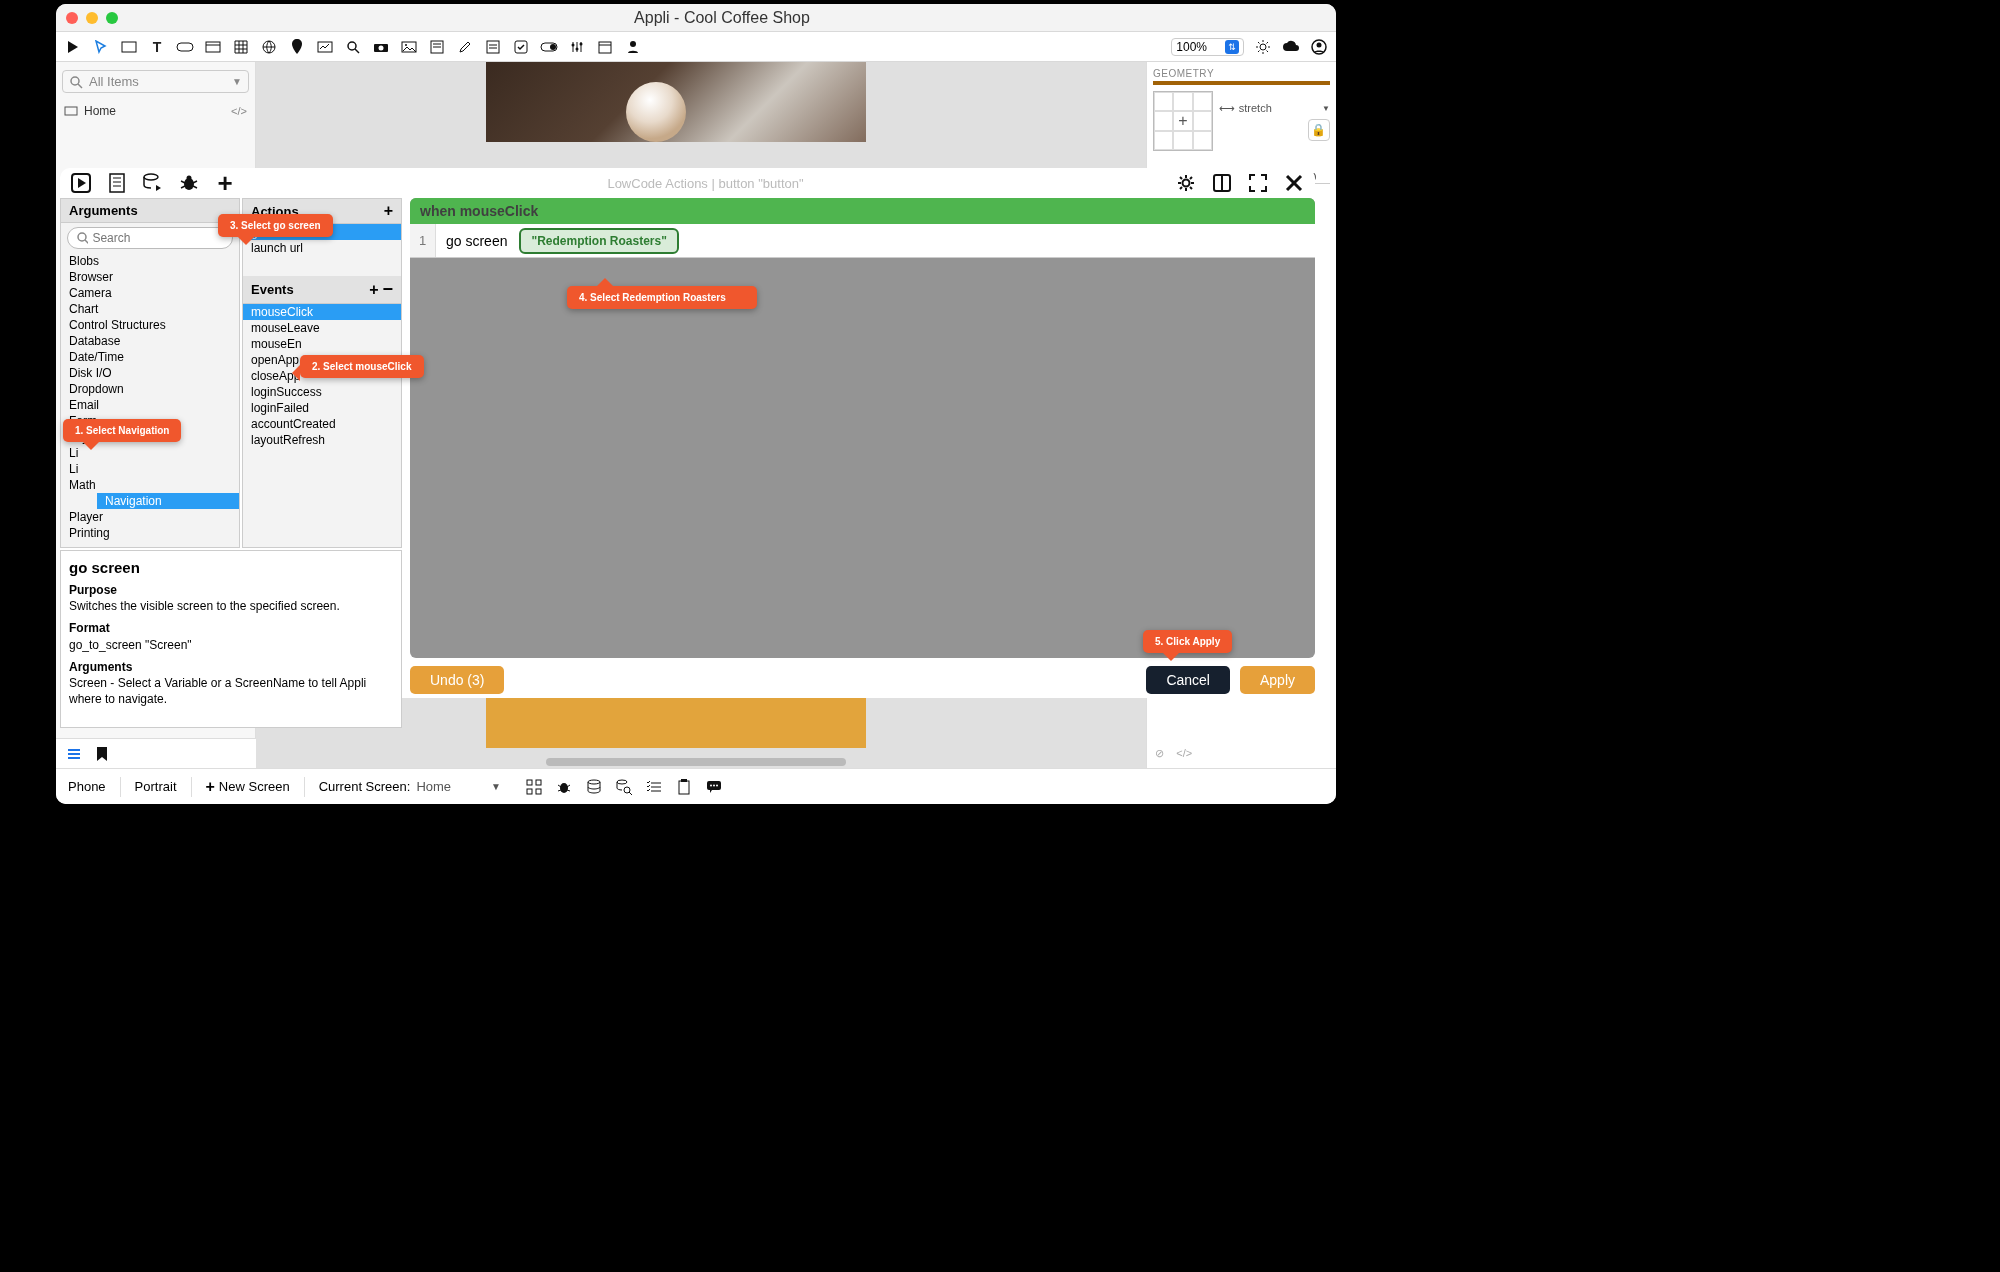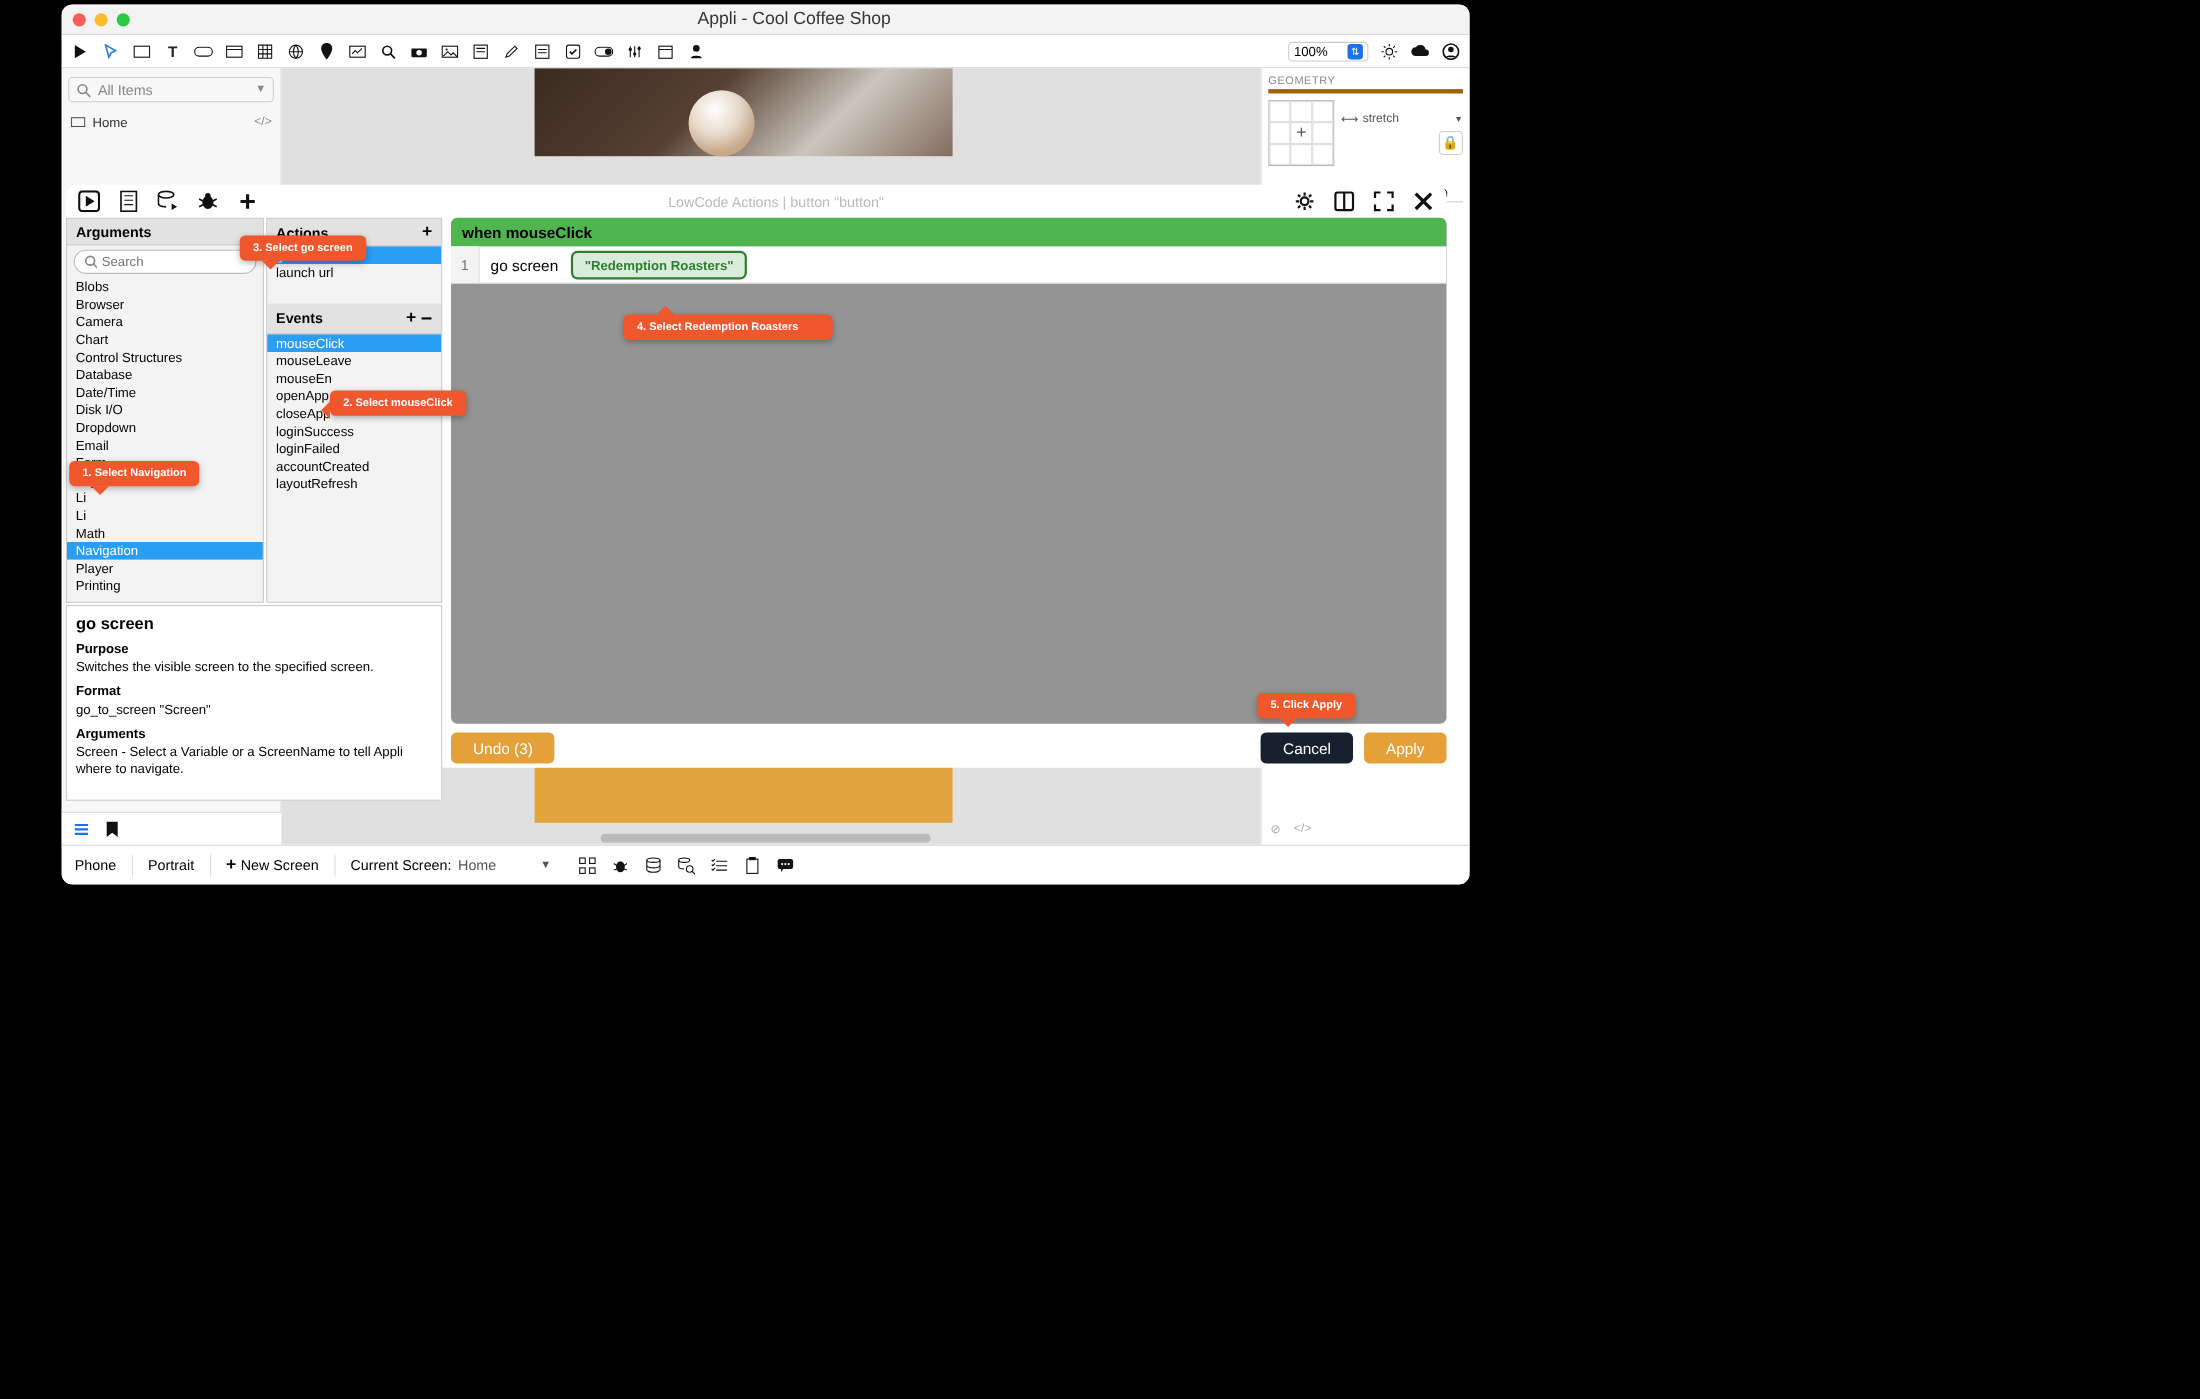--- a/index.html
+++ b/index.html
@@ -72,41 +72,41 @@
 
 .lc-body { position:absolute; top:30px; bottom:0; left:0; right:0; }
 
 
 .col-cat { position:absolute; left:0; top:0; width:180px; height:350px; background:#f3f3f3; border:1px solid #ccc; }
 .col-title { background:#e2e2e2; padding:4px 8px; font-weight:bold; font-size:13px; border-bottom:1px solid #ccc; }
 .search { margin:4px 6px; display:flex; align-items:center; gap:4px; border:1px solid #bbb; border-radius:12px; padding:3px 8px; background:#fff; }
 .search input { border:none; outline:none; font-size:12px; width:100%; }
 .catlist { font-size:12px; overflow:auto; max-height:290px; }
 .catlist div { padding:1px 8px; cursor:default; }
-.catlist .sel { background:#2a9df4; color:#fff; }
+.catlist .sel { background:#2a9df4; color:#fff;margin-left:36px; }
 
 
 .col-act { position:absolute; left:182px; top:0; width:160px; height:350px; background:#f3f3f3; border:1px solid #ccc; }
 .smallhead { background:#e2e2e2; padding:3px 8px; font-weight:bold; font-size:13px; display:flex; align-items:center; border-bottom:1px solid #ccc; }
 .smallhead .plus { margin-left:auto; font-size:16px; font-weight:bold; }
 .smallhead .minus { font-size:18px; font-weight:bold; margin-left:4px; }
 .alist { font-size:12px; }
 .alist div { padding:1px 8px; }
 .alist .sel { background:#2a9df4; color:#fff; }
 .events-section { margin-top:20px; }
 
 
 .col-doc { position:absolute; left:0; top:352px; width:342px; height:178px; background:#fff; border:1px solid #ccc; padding:8px; font-size:12px; }
 .col-doc h3 { font-size:15px; margin-bottom:6px; }
 .col-doc p { margin:6px 0; line-height:1.35; }
 .col-doc b { font-weight:bold; }
 
 
 .col-editor { position:absolute; left:350px; top:0; right:0; height:460px; background:#949494; border-radius:6px; overflow:hidden; }
-.ed-green { background:#4fb54f; color:#000000; font-weight:bold; padding:5px 10px; font-size:14px; }
+.ed-green { background:#4fb54f; color:#404040; font-weight:bold; padding:5px 10px; font-size:14px; }
 .ed-row { background:#fff; display:flex; align-items:center; height:34px; border-bottom:1px solid #ccc; }
 .ed-ln { width:26px; text-align:center; color:#777; border-right:1px solid #ddd; font-size:13px; height:100%; display:flex; align-items:center; justify-content:center; background:#f3f3f3; }
 .ed-cmd { padding:0 10px; font-size:14px; }
 .ed-chip { margin-left:2px; border:2px solid #2e7d32; background:#d9ecd9; border-radius:6px; padding:4px 10px; font-size:12px; color:#2e7d32; font-weight:bold; }
 
 
 .col-buttons { position:absolute; left:350px; right:0; top:468px; display:flex; gap:10px; }
 .btn { border:none; border-radius:5px; padding:6px 20px; font-size:14px; color:#fff; cursor:pointer; }
 .btn-undo { background:#e6a03a; }
 .btn-cancel { background:#16202e; margin-left:auto; }

